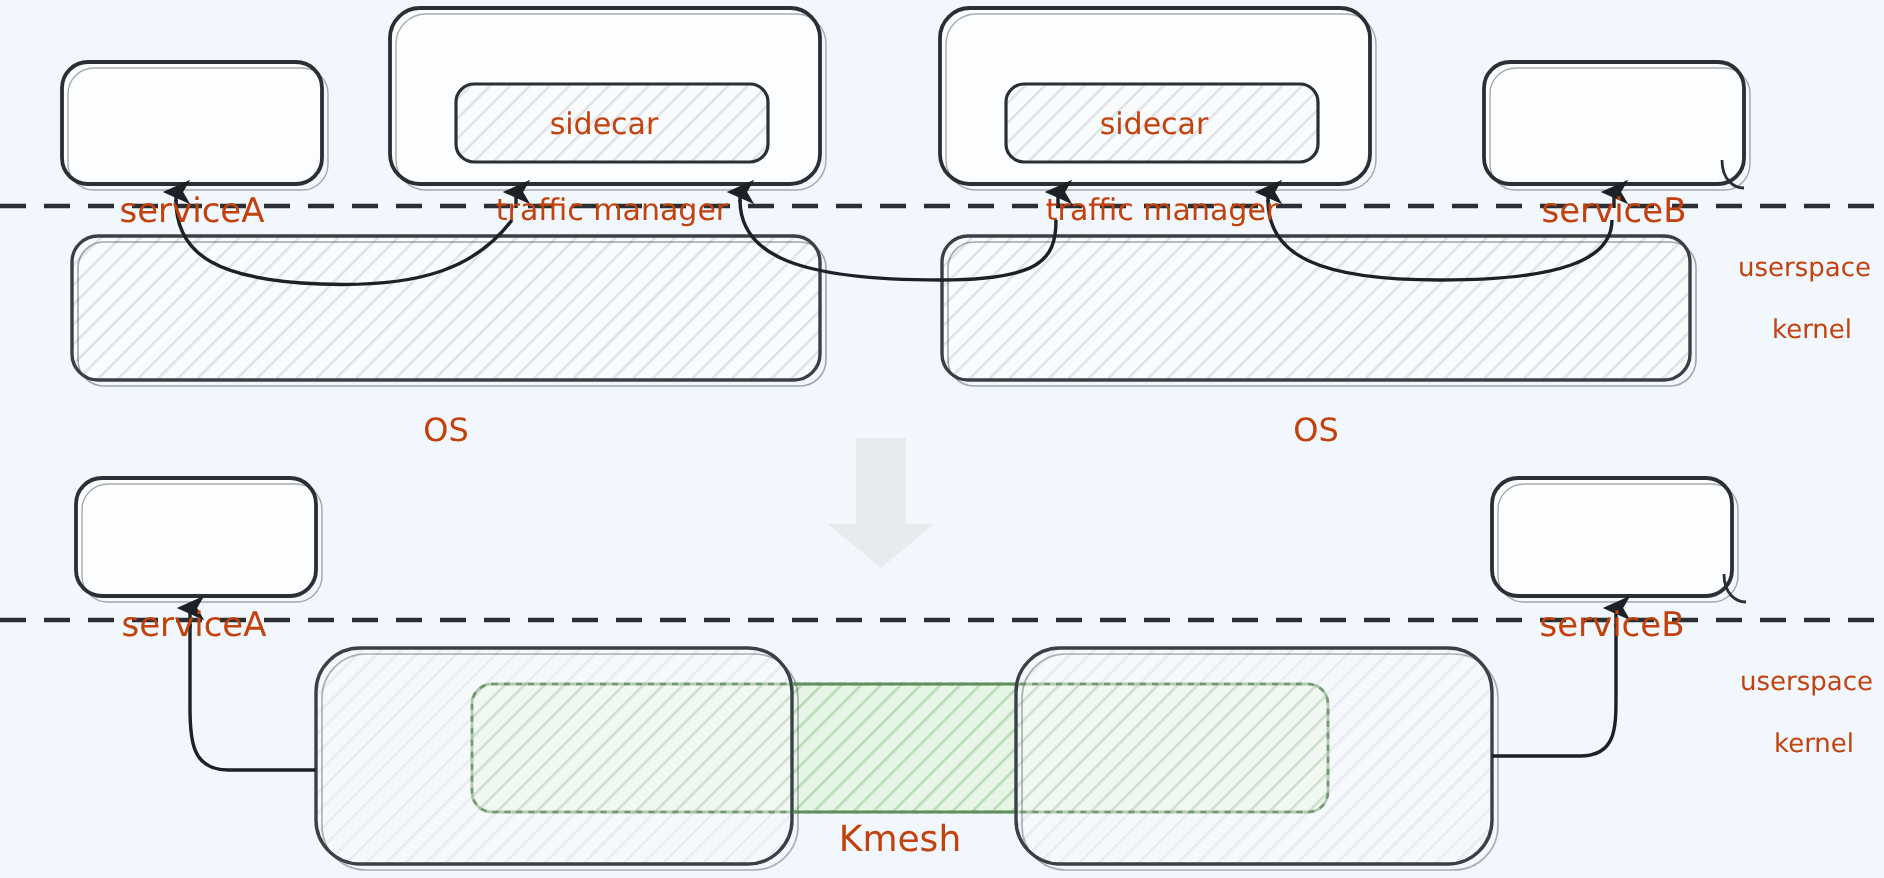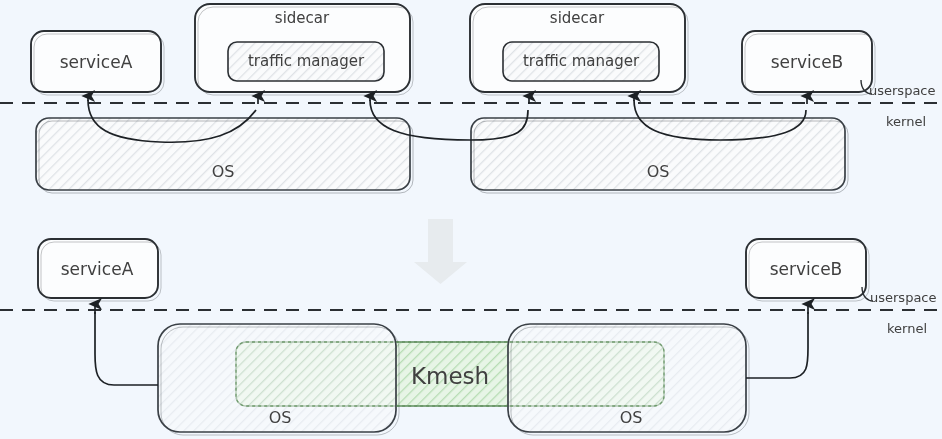--- a/index.html
+++ b/index.html
@@ -7,23 +7,24 @@
     width:942px;height:439px;
     background:#f2f7fd;
     font-family:"DejaVu Sans", sans-serif;
     overflow:hidden;
     position:relative;
   }
   #stage{position:absolute;left:0;top:0;width:942px;height:439px;}
   .lbl{
     position:absolute;
     font-family:"DejaVu Sans", sans-serif;
-    color:#404040;
+    color:#c2410c;
     white-space:nowrap;
     pointer-events:none;
+    margin-top:44px;
   }
   .center-lbl{
     transform:translate(-50%,-50%);
     text-align:center;
   }
   svg{position:absolute;left:0;top:0;}
 </style>
 </head>
 <body>
 
@@ -171,19 +172,19 @@
   <div class="lbl" style="left:886px;top:114px;font-size:13px;">kernel</div>
 
   <div class="lbl center-lbl" style="left:97px;top:269px;font-size:17px;">serviceA</div>
 
   <div class="lbl center-lbl" style="left:806px;top:269px;font-size:17px;">serviceB</div>
 
   <div class="lbl center-lbl" style="left:280px;top:417px;font-size:16px;">OS</div>
 
   <div class="lbl center-lbl" style="left:631px;top:417px;font-size:16px;">OS</div>
 
-  <div class="lbl center-lbl" style="left:450px;top:376px;font-size:23px;">Kmesh</div>
+  <div class="lbl center-lbl" style="left:450px;top:376px;font-size:18px;">Kmesh</div>
 
   <div class="lbl" style="left:870px;top:290px;font-size:13px;">userspace</div>
 
   <div class="lbl" style="left:887px;top:321px;font-size:13px;">kernel</div>
 
 </div>
 
 </body></html>

